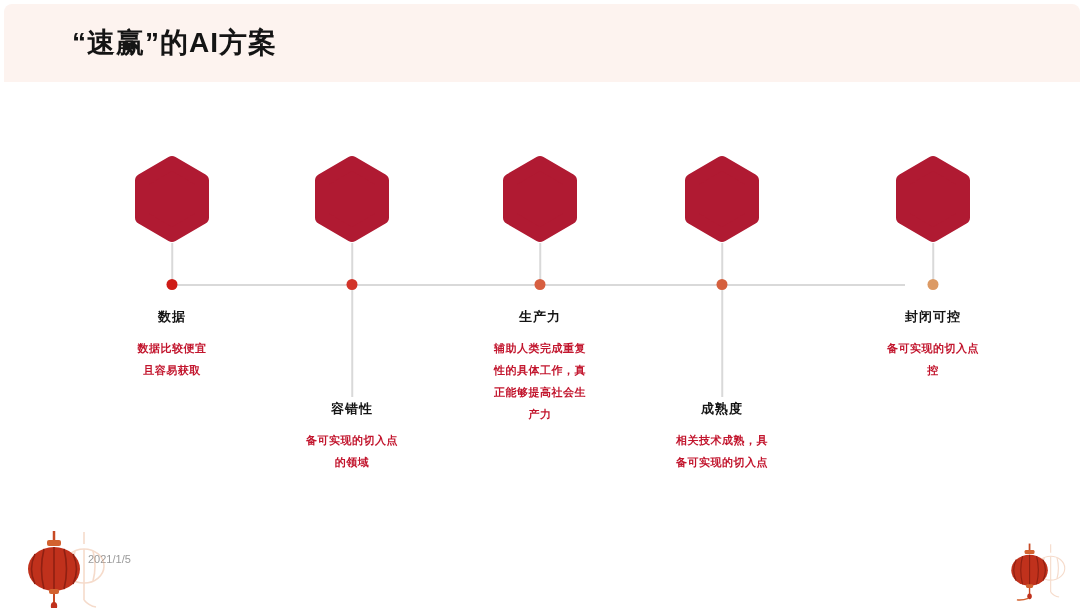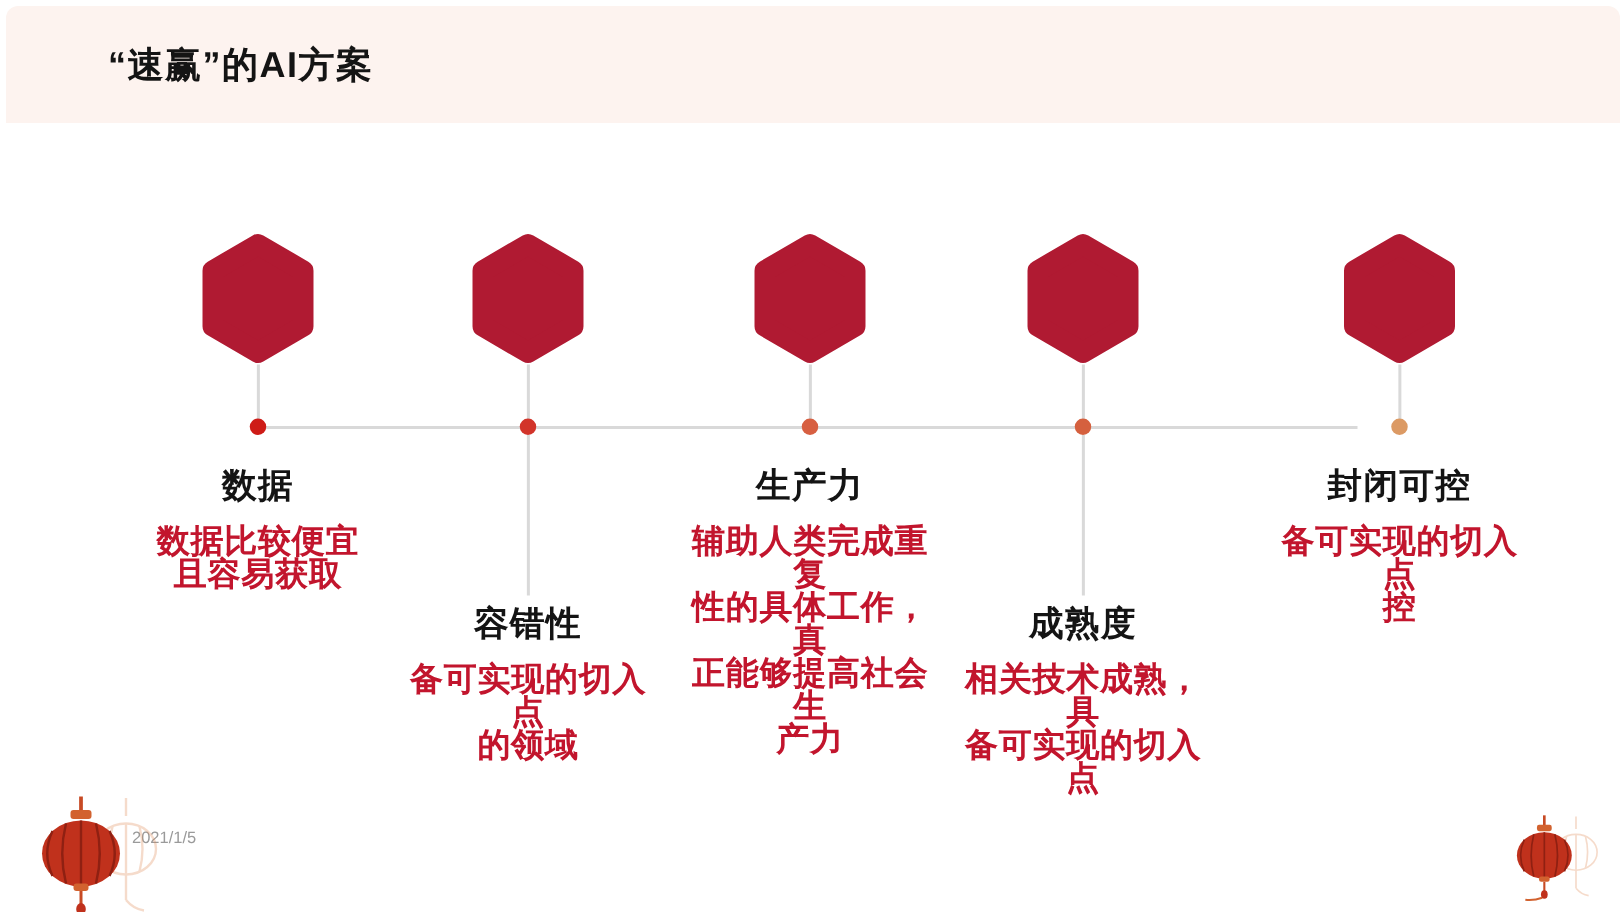--- a/index.html
+++ b/index.html
@@ -13,21 +13,21 @@
   .slide { position:absolute; inset:0; background:#ffffff; }
 
   
   .header {
     position:absolute; left:4px; right:0px; top:4px; height:78px;
     border-radius:8px 8px 0 0;
     display:flex; align-items:center;
   }
   .slide-title {
     margin-left:68px;
-    font-size:24px; font-weight:bold; color:#141414;
+    font-size:28px; font-weight:bold; color:#141414;
     letter-spacing:1px;
   }
 
   
   .hline {
     position:absolute; top:284px; left:172px; width:733px; height:2px;
     background:#d9d9d9;
   }
   .column {
     position:absolute; top:0; width:170px; height:608px;
@@ -55,25 +55,25 @@
   .dot {
     position:absolute; top:279px; left:50%; transform:translateX(-50%);
     width:11px; height:11px; border-radius:50%;
     z-index:2;
   }
 
   .label-group { position:absolute; left:0; width:170px; text-align:center; }
   .label-high { top:308px; }
   .label-low  { top:400px; }
   .item-title {
-    font-size:23px; font-weight:bold; color:#141414; letter-spacing:1px;
+    font-size:13px; font-weight:bold; color:#141414; letter-spacing:1px;
     margin-bottom:11px;
   }
   .item-desc {
-    font-size:22px; font-weight:bold; line-height:22px;
+    font-size:11px; font-weight:bold; line-height:22px;
     white-space:pre-line; letter-spacing:0.5px;
   }
 
   
   .slide-date {
     position:absolute; left:88px; top:553px;
     font-size:11px; color:#9a9a9a;
   }
   .lantern { position:absolute; }
   .lantern-left  { left:12px;  top:528px; }

